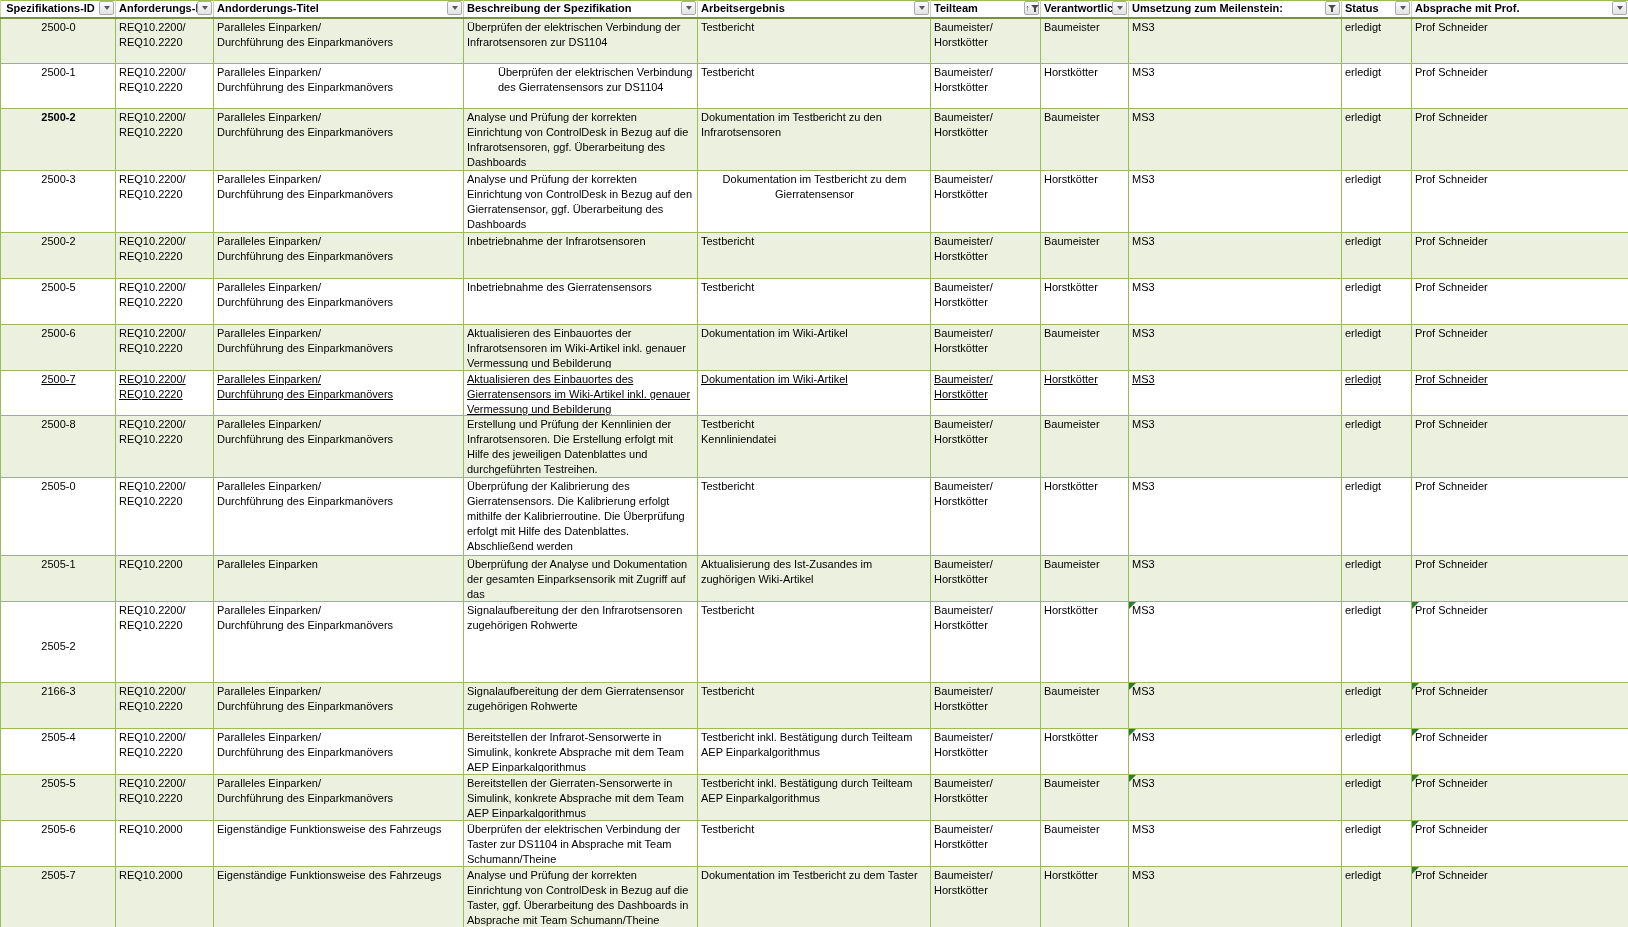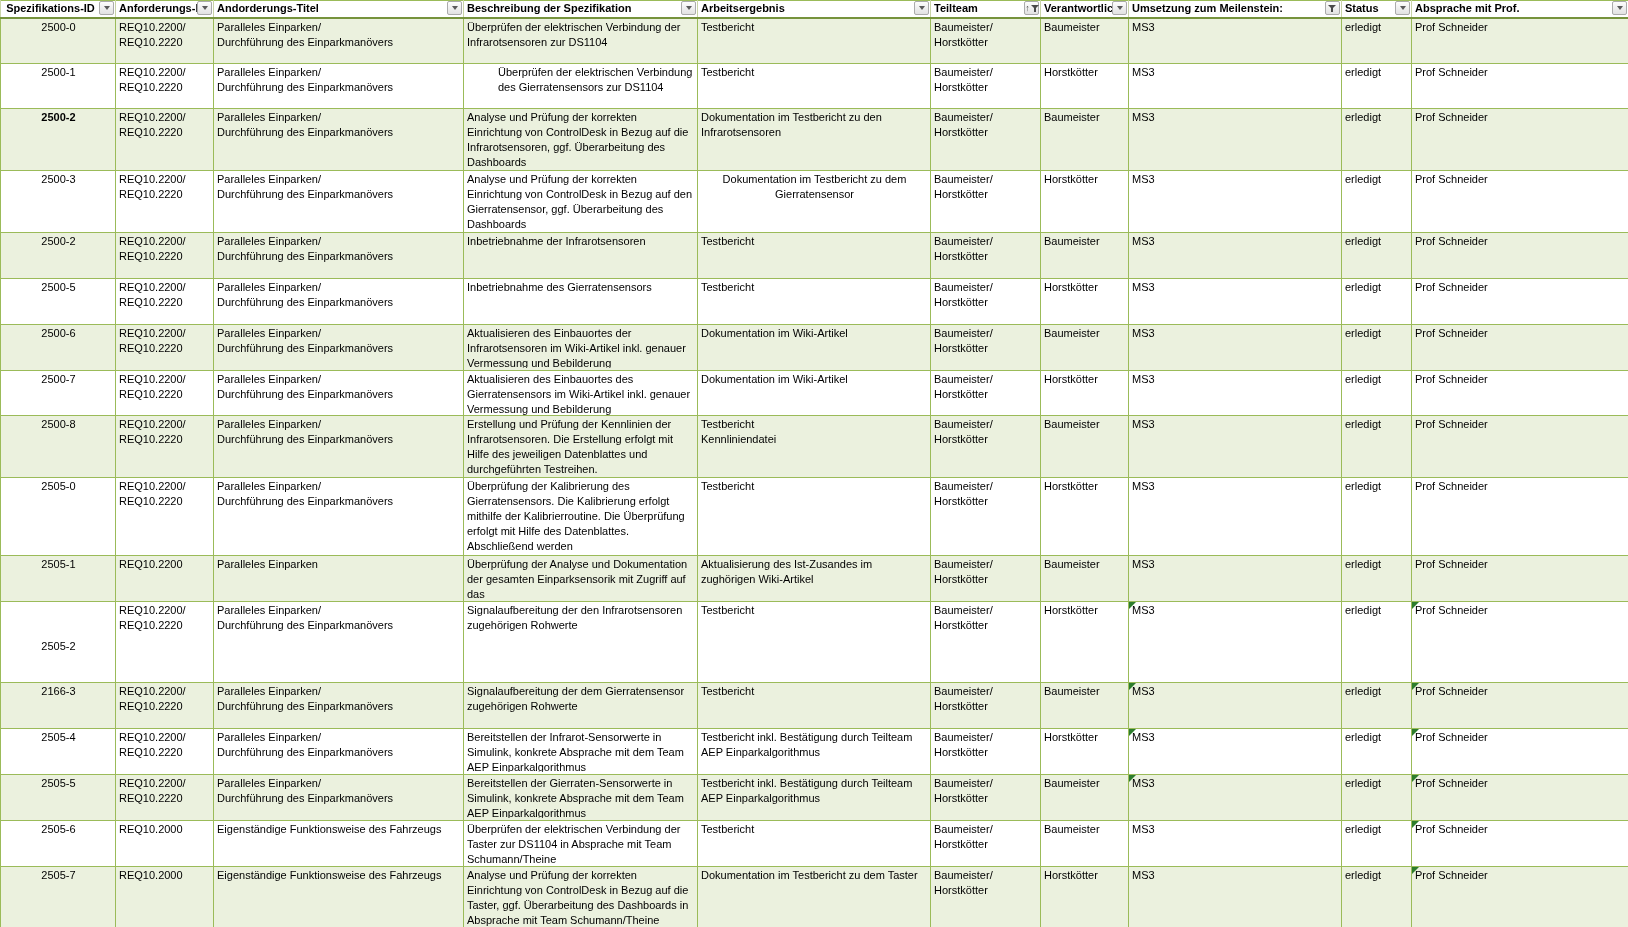--- a/index.html
+++ b/index.html
@@ -336,21 +336,21 @@
           <td>
             <div class="cw" style="height: 42px;"><span class="ctext">MS3</span></div>
           </td>
           <td>
             <div class="cw" style="height: 42px;"><span class="ctext">erledigt</span></div>
           </td>
           <td>
             <div class="cw" style="height: 42px;"><span class="ctext">Prof Schneider</span></div>
           </td>
         </tr>
-        <tr style="height: 36px;">
+        <tr style="height: 36px; text-decoration: underline;">
           <td class="center">
             <div class="cw" style="height: 43px;"><span class="ctext">2500-7</span></div>
           </td>
           <td>
             <div class="cw" style="height: 43px;"><span class="ctext">REQ10.2200/
 REQ10.2220</span></div>
           </td>
           <td>
             <div class="cw" style="height: 43px;"><span class="ctext">Paralleles Einparken/
 Durchführung des Einparkmanövers</span></div>

